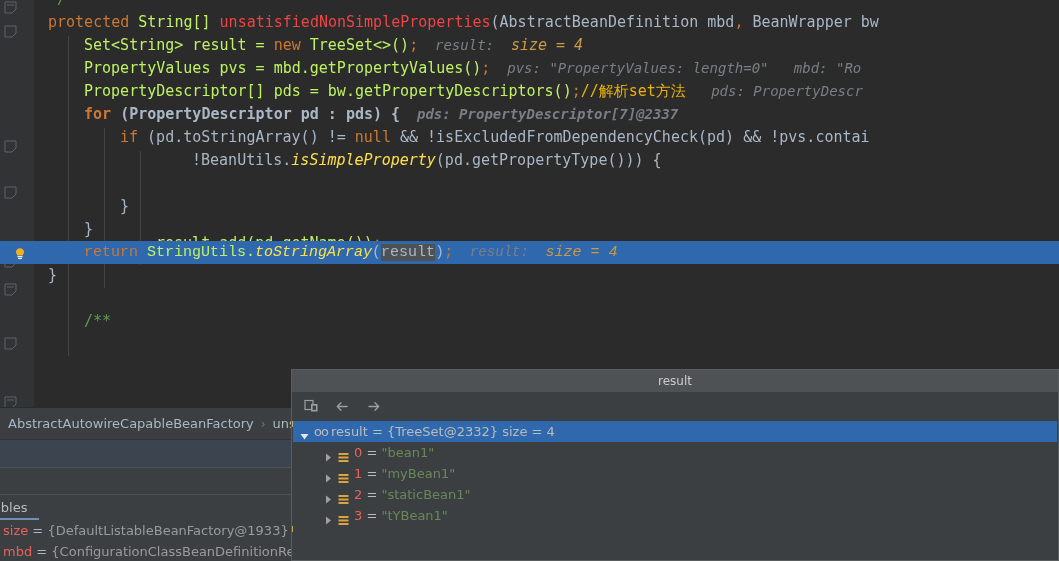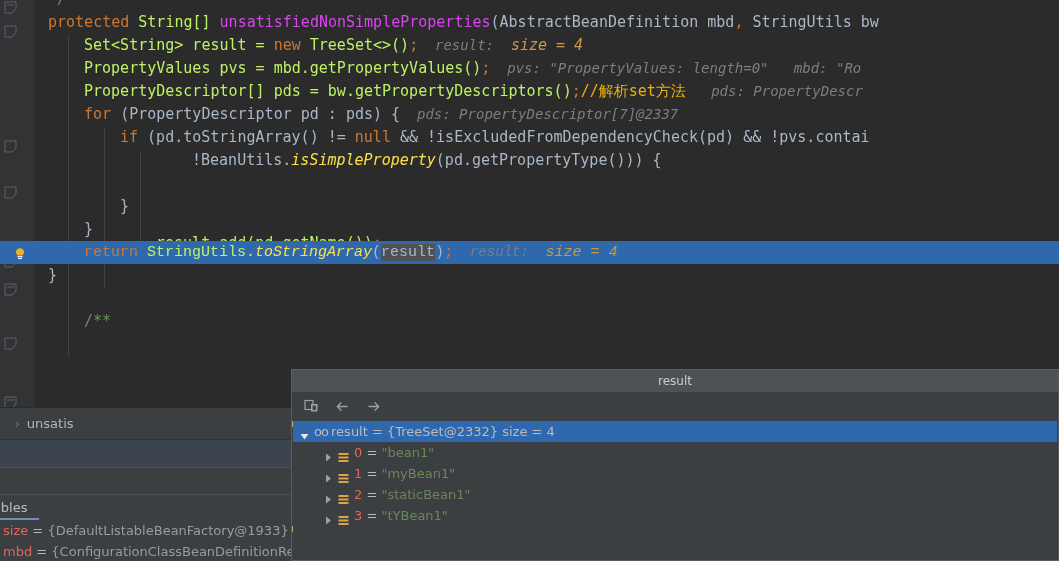--- a/index.html
+++ b/index.html
@@ -33,21 +33,21 @@
     white-space:pre;
     font-size:15px;line-height:23px;
     color:#A9B7C6;
     font-family:"DejaVu Sans Mono", monospace;
   }
   .code-line.hl{background:#2F68AD;}
   .hl-left{
     position:absolute;left:0;width:34px;height:23px;background:#2F68AD;
   }
   .kw{color:#CC7832;}
-  .fn{color:#d946ef;}
+  .fn{color:#ef4444;}
   .ident{color:#bef264;}
   .meth{color:#fde047;font-style:italic;}
   .cmt{color:#629755;}
   .cmt2{color:#eab308;}
   .punc{color:#A9B7C6;}
   .semi{color:#CC7832;}
   .hint{color:#7A7E85;font-style:italic;font-size:14px;}
   .hintv{color:#CC9944;font-style:italic;}
   .selword{background:#4E5254;}
   .indent-guide{
@@ -188,44 +188,45 @@
   </div>
   <div class="fold" style="top:396px;">
     <svg width="13" height="13" viewBox="0 0 13 13">
         <path d="M1 1 h11 v7 l-4 4 h-7 z" fill="none" stroke="#606366" stroke-width="1"></path>
         <path d="M3 4 h7" stroke="#606366" stroke-width="1"></path>
       </svg>
   </div>
 
   <div id="code-lines">
       <div class="code-line" style="top: -12px; padding-left: 14px;"><span class="cmt">*/</span></div>
-      <div class="code-line" style="top: 11px; padding-left: 14px;"><span class="kw">protected </span><span class="ident">String[] </span><span class="fn">unsatisfiedNonSimpleProperties</span><span class="punc">(AbstractBeanDefinition mbd</span><span class="semi">,</span><span class="punc"> StringUtils bw</span></div>
+      <div class="code-line" style="top: 11px; padding-left: 14px;"><span class="kw">protected </span><span class="ident">String[] </span><span class="fn">unsatisfiedNonSimpleProperties</span><span class="punc">(AbstractBeanDefinition mbd</span><span class="semi">,</span><span class="punc"> BeanWrapper bw</span></div>
       <div class="code-line" style="top: 34px; padding-left: 50px;"><span class="ident">Set&lt;String&gt; result = </span><span class="kw">new </span><span class="ident">TreeSet&lt;&gt;()</span><span class="semi">;</span><span class="hint">  result:  </span><span class="hintv">size = 4</span></div>
       <div class="code-line" style="top: 57px; padding-left: 50px;"><span class="ident">PropertyValues pvs = mbd.getPropertyValues()</span><span class="semi">;</span><span class="hint">  pvs: "PropertyValues: length=0"   mbd: "Ro</span></div>
       <div class="code-line" style="top: 80px; padding-left: 50px;"><span class="ident">PropertyDescriptor[] pds = bw.getPropertyDescriptors()</span><span class="semi">;</span><span class="cmt2">//解析set方法</span><span class="hint">   pds: PropertyDescr</span></div>
-      <div class="code-line" style="top: 103px; padding-left: 50px;"><span class="kw">for </span><span class="punc">(PropertyDescriptor pd : pds) {</span><span class="hint">  pds: PropertyDescriptor[7]@2337</span></div>
+      <div class="code-line" style="top: 103px; padding-left: 50px; font-weight: bold;"><span class="kw">for </span><span class="punc">(PropertyDescriptor pd : pds) {</span><span class="hint">  pds: PropertyDescriptor[7]@2337</span></div>
       <div class="code-line" style="top: 126px; padding-left: 86px;"><span class="kw">if </span><span class="punc">(pd.toStringArray() != </span><span class="kw">null</span><span class="punc"> &amp;&amp; !isExcludedFromDependencyCheck(pd) &amp;&amp; !pvs.contai</span></div>
       <div class="code-line" style="top: 149px; padding-left: 158px;"><span class="punc">!BeanUtils.</span><span class="meth">isSimpleProperty</span><span class="punc">(pd.getPropertyType())) {</span></div>
       <div class="code-line" style="top: 188px; padding-left: 122px; margin-top: 44px;"><span class="ident">result.add(pd.getName())</span><span class="semi">;</span></div>
       <div class="code-line" style="top: 195px; padding-left: 86px;"><span class="punc">}</span></div>
       <div class="code-line" style="top: 218px; padding-left: 50px;"><span class="punc">}</span></div>
       <div class="code-line hl" style="top: 241px; padding-left: 50px; font-family: Liberation Mono, monospace;"><span class="kw">return </span><span class="ident">StringUtils.</span><span class="meth">toStringArray</span><span class="punc">(</span><span class="selword">result</span><span class="punc">)</span><span class="semi">;</span><span class="hint">  result:  </span><span class="hintv">size = 4</span></div>
       <div class="code-line" style="top: 264px; padding-left: 14px;"><span class="punc">}</span></div>
       <div class="code-line" style="top: 287px; padding-left: 14px;"></div>
       <div class="code-line" style="top: 310px; padding-left: 50px;"><span class="cmt">/**</span></div>
     </div>
 <div class="hl-left" style="top: 241px;"></div>
     <div class="bulb" style="top: 246px;"><svg width="14" height="14" viewBox="0 0 14 14">
         <path d="M7 1.2 C4.5 1.2 3 3 3 5 c0 1.6 1 2.5 1.4 3.4 h5.2 C10 7.5 11 6.6 11 5 c0-2-1.5-3.8-4-3.8z" fill="#F2B01E"></path>
         <rect x="4.5" y="9" width="5" height="1.3" fill="#E8E8E8"></rect>
         <rect x="5" y="10.8" width="4" height="1.3" fill="#E8E8E8"></rect>
       </svg></div>
   </div>
 
 <div id="breadcrumb">
+  <span>AbstractAutowireCapableBeanFactory</span>
   <span class="bc-sep">›</span>
   <span>unsatis</span>
 </div>
 
 <div id="debug-toolbar-band"></div>
 <div id="debug-body"></div>
 <div id="tabstrip">
   <div id="tab-variables">Variables</div>
 </div>
 <div id="varpanel">

